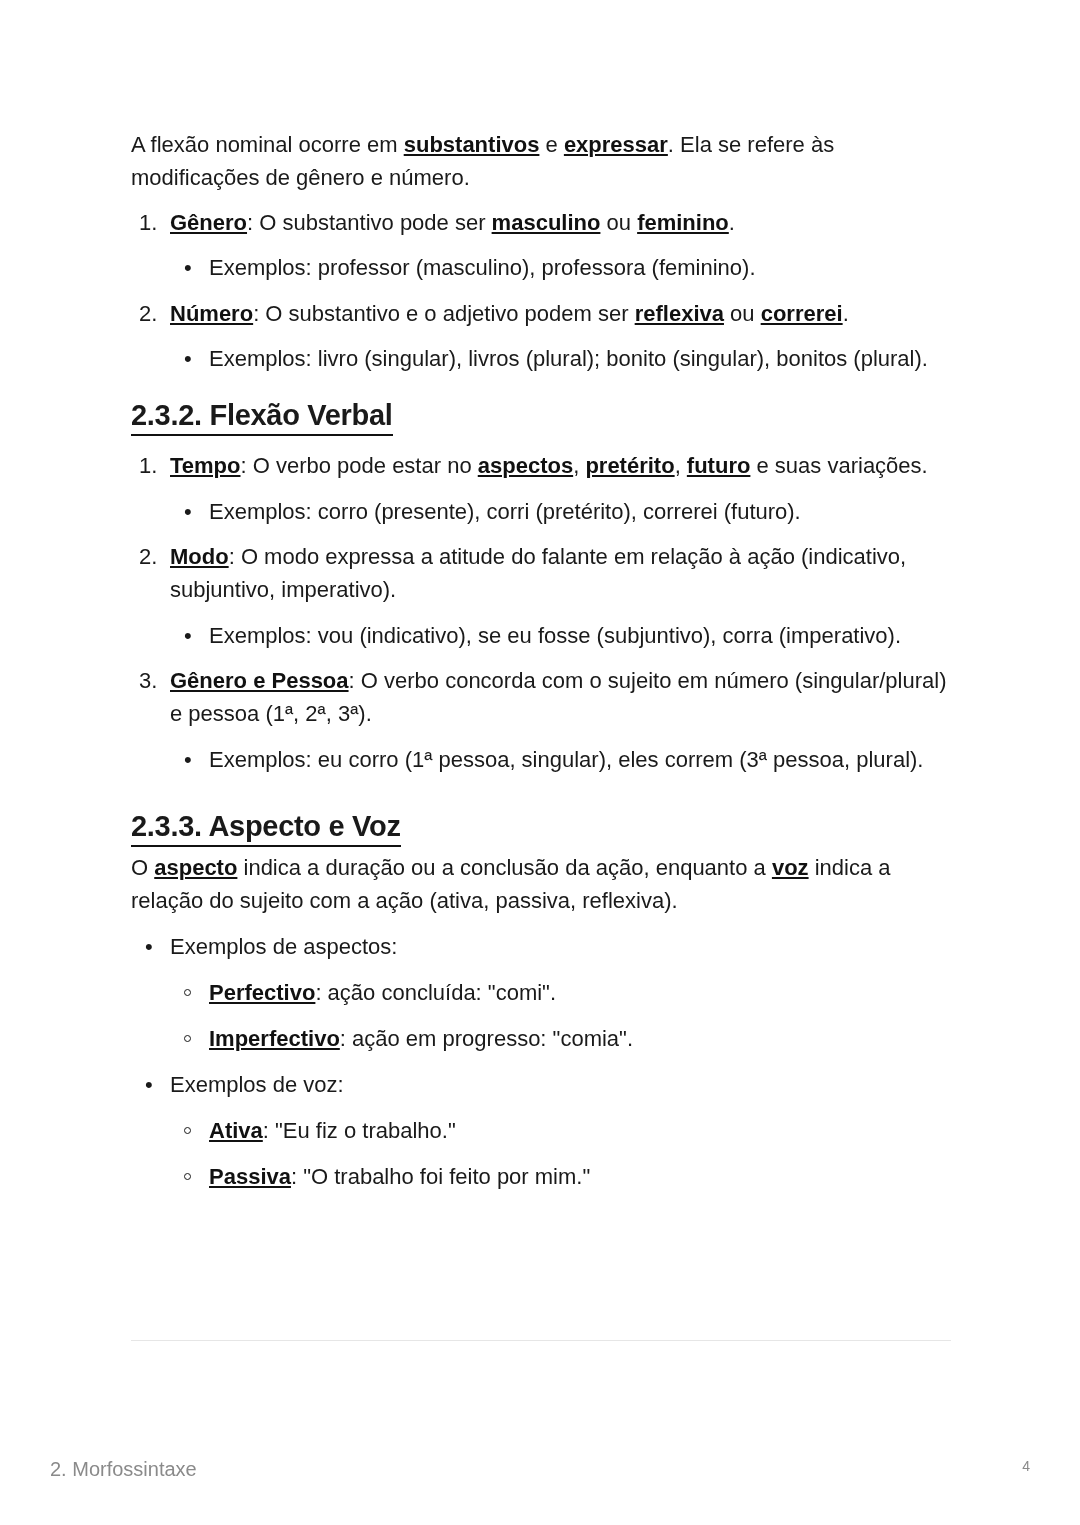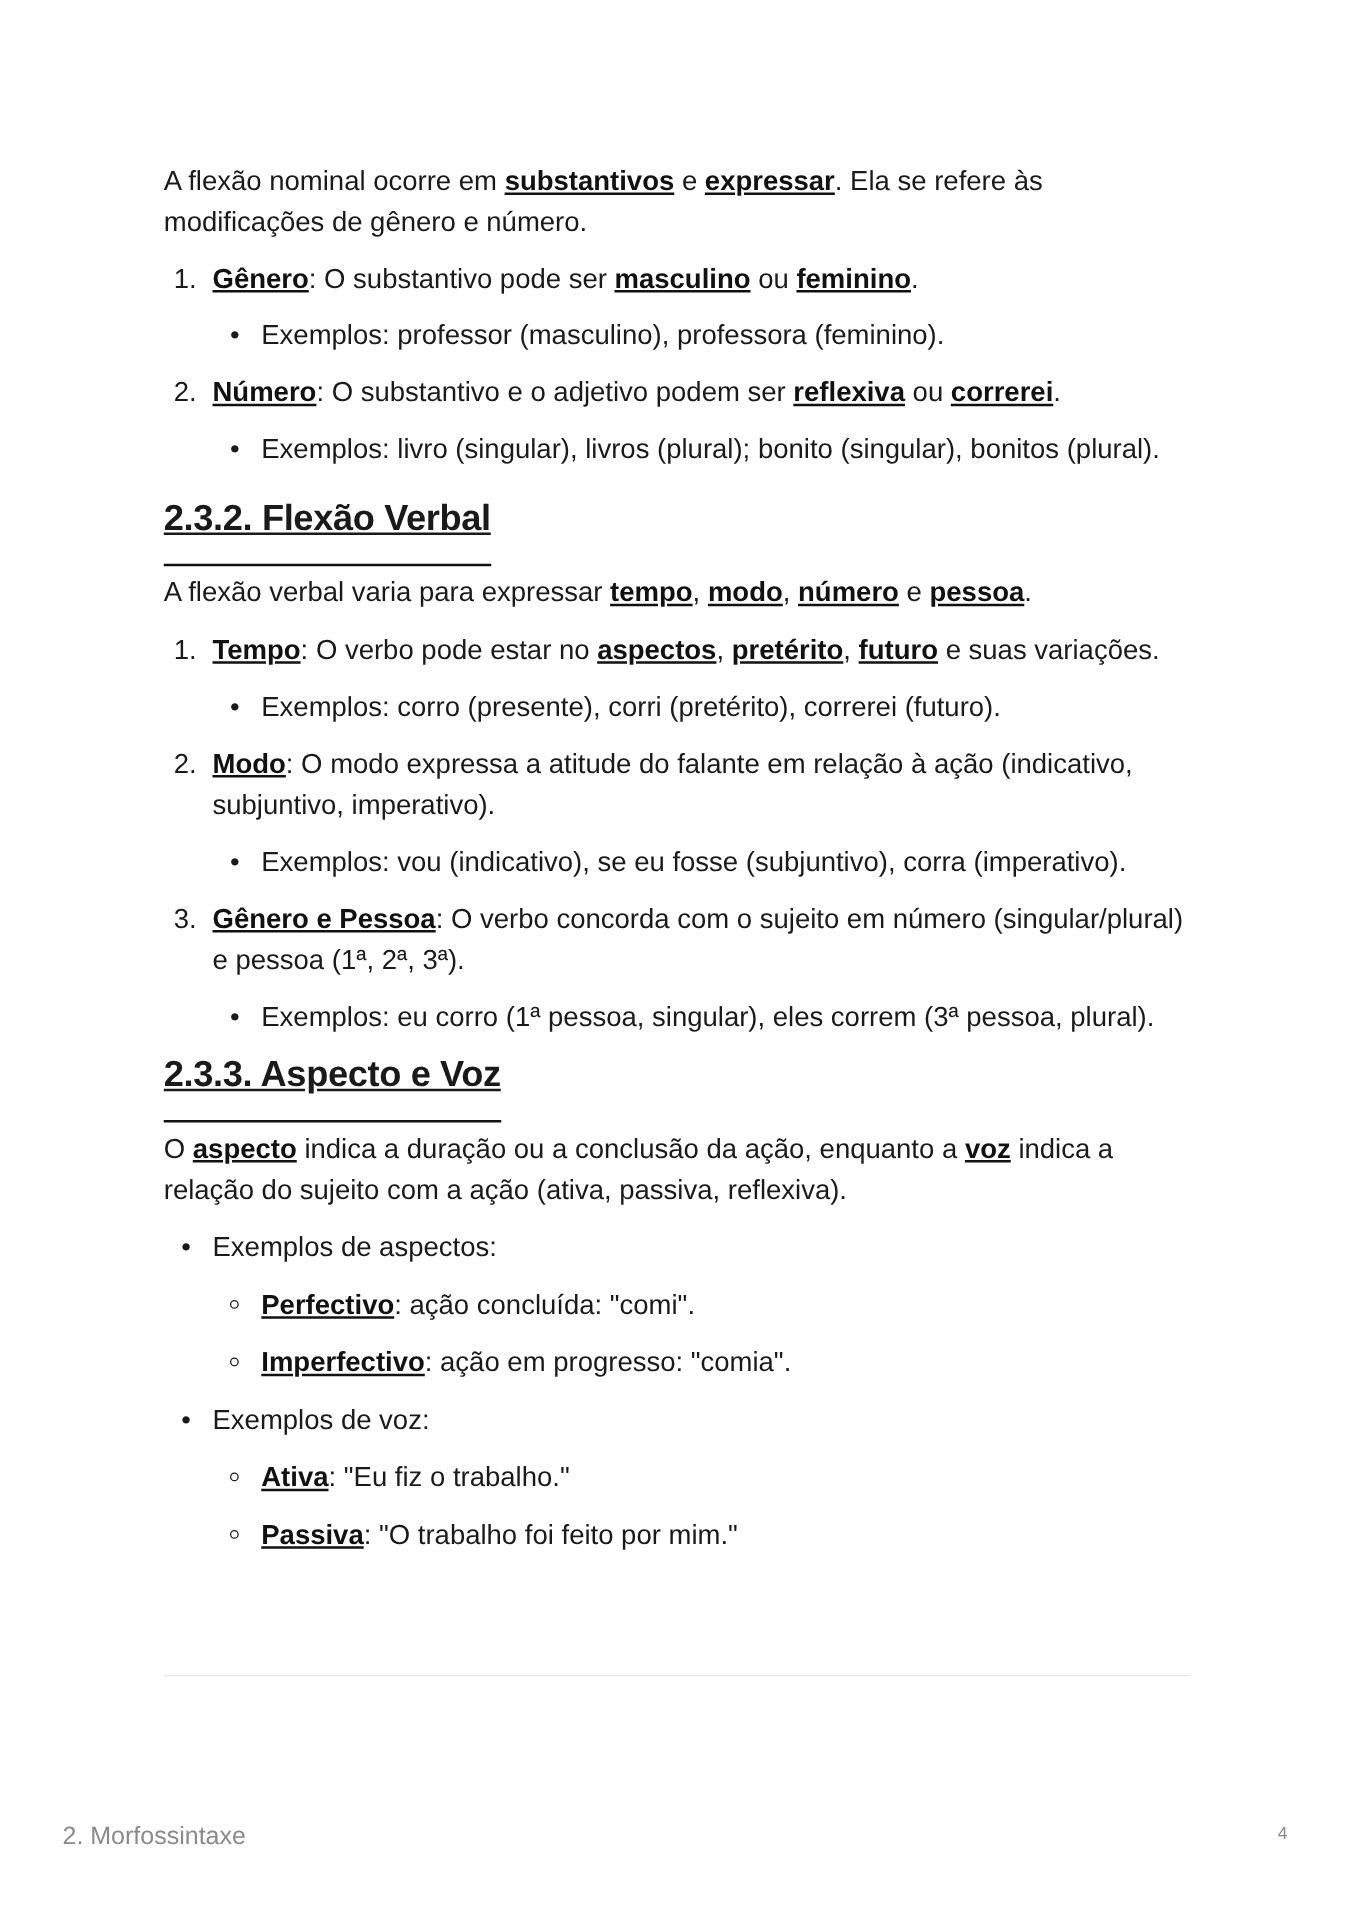--- a/index.html
+++ b/index.html
@@ -17,21 +17,21 @@
   .ol { margin: 0; padding: 0; list-style: none; }
   .ol-item { position: relative; padding-left: 39px; }
   .ol-num { position: absolute; left: 8px; top: 0; }
   .ul { margin: 0; padding: 0; list-style: none; }
   .ul-item { position: relative; padding-left: 39px; }
   .bullet { position: absolute; left: 14px; top: 0; font-size: 22px; }
   .circle { position: absolute; left: 14px; top: 13px; width: 7px; height: 7px;
             border: 1.6px solid #1a1a1a; border-radius: 50%; box-sizing: border-box; }
   .h2 {
     display: inline-block; font-size: 29px; font-weight: 700; line-height: 36px;
-    border-bottom: 2px solid #111; padding-bottom: 18px; letter-spacing: -0.3px; text-decoration: underline;
+    border-bottom: 2px solid #111; padding-bottom: 1px; letter-spacing: -0.3px;
   }
   .hr { position: absolute; left: 131px; top: 1340px; width: 820px; height: 1px; background: #e6e6e6; }
   .footer-left { position: absolute; left: 50px; top: 1458px; font-size: 20px; color: #8a8a8a; }
   .footer-right { position: absolute; right: 50px; top: 1458px; font-size: 14px; color: #8a8a8a; }
 </style>
 </head>
 <body>
 
 <div class="content">
 
@@ -50,21 +50,20 @@
       <b>Número</b><span>: O substantivo e o adjetivo podem ser </span><b>reflexiva</b><span> ou </span><b>correrei</b><span>.</span>
       <ul class="ul" style="margin-top:12px;">
         <li class="ul-item"><span class="bullet">•</span><span>Exemplos: livro (singular), livros (plural); bonito (singular), bonitos (plural).</span></li>
       </ul>
     </li>
   </ol>
 
   <div style="margin-top:22px;">
     <span class="h2">2.3.2. Flexão Verbal</span>
   </div>
-  <p style="margin-top:4px;"><span>A flexão verbal varia para expressar </span><b>tempo</b><span>, </span><b>modo</b><span>, </span><b>número</b><span> e </span><b>pessoa</b><span>.</span></p>
 
   <ol class="ol" style="margin-top:13px;">
     <li class="ol-item">
       <span class="ol-num">1.</span>
       <b>Tempo</b><span>: O verbo pode estar no </span><b>aspectos</b><span>, </span><b>pretérito</b><span>, </span><b>futuro</b><span> e suas variações.</span>
       <ul class="ul" style="margin-top:13px;">
         <li class="ul-item"><span class="bullet">•</span><span>Exemplos: corro (presente), corri (pretérito), correrei (futuro).</span></li>
       </ul>
     </li>
     <li class="ol-item" style="margin-top:12px;">
@@ -76,21 +75,21 @@
     </li>
     <li class="ol-item" style="margin-top:12px;">
       <span class="ol-num">3.</span>
       <b>Gênero e Pessoa</b><span>: O verbo concorda com o sujeito em número (singular/plural) e pessoa (1ª, 2ª, 3ª).</span>
       <ul class="ul" style="margin-top:13px;">
         <li class="ul-item"><span class="bullet">•</span><span>Exemplos: eu corro (1ª pessoa, singular), eles correm (3ª pessoa, plural).</span></li>
       </ul>
     </li>
   </ol>
 
-  <div style="margin-top:12px;">
+  <div style="margin-top:32px;">
     <span class="h2">2.3.3. Aspecto e Voz</span>
   </div>
   <p style="margin-top:4px;"><span>O </span><b>aspecto</b><span> indica a duração ou a conclusão da ação, enquanto a </span><b>voz</b><span> indica a relação do sujeito com a ação (ativa, passiva, reflexiva).</span></p>
 
   <ul class="ul" style="margin-top:13px;">
     <li class="ul-item">
       <span class="bullet">•</span><span>Exemplos de aspectos:</span>
       <ul class="ul" style="margin-top:13px;">
         <li class="ul-item"><span class="circle"></span><b>Perfectivo</b><span>: ação concluída: "comi".</span></li>
         <li class="ul-item" style="margin-top:13px;"><span class="circle"></span><b>Imperfectivo</b><span>: ação em progresso: "comia".</span></li>

